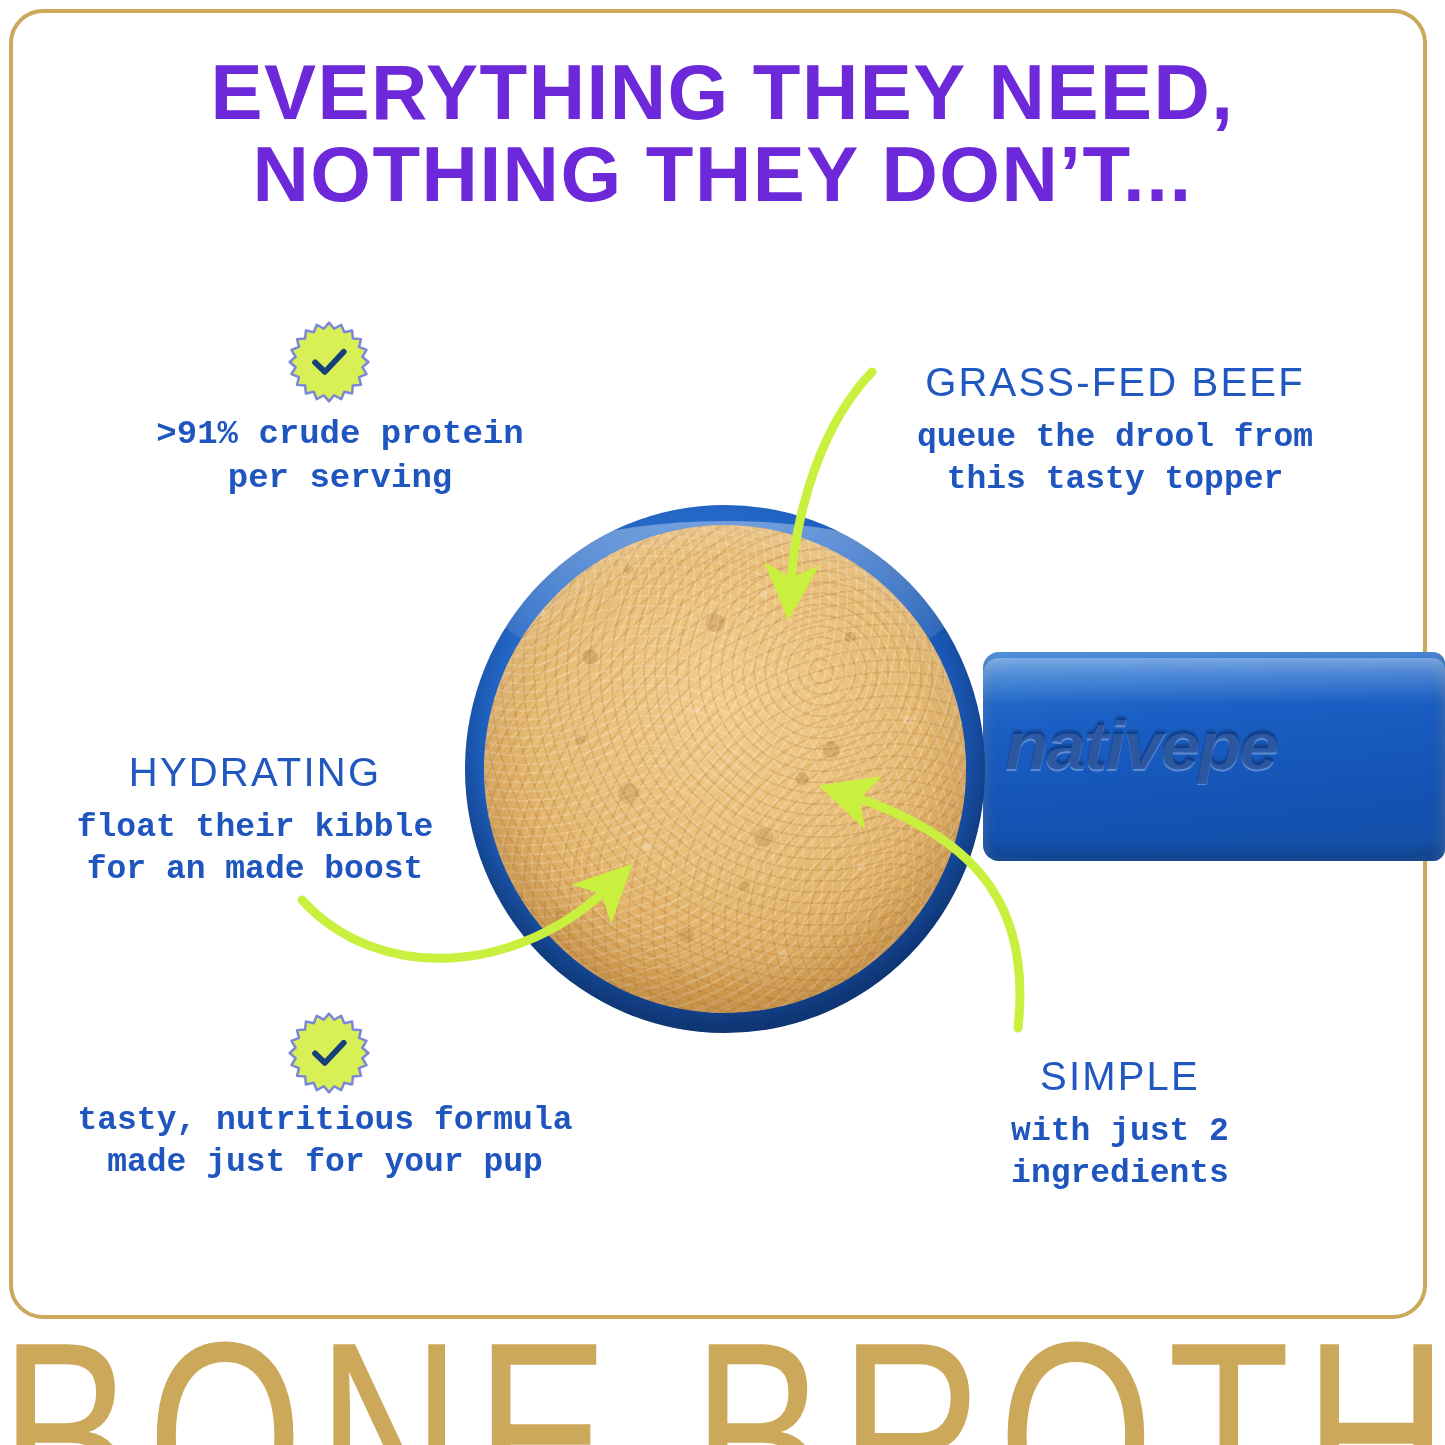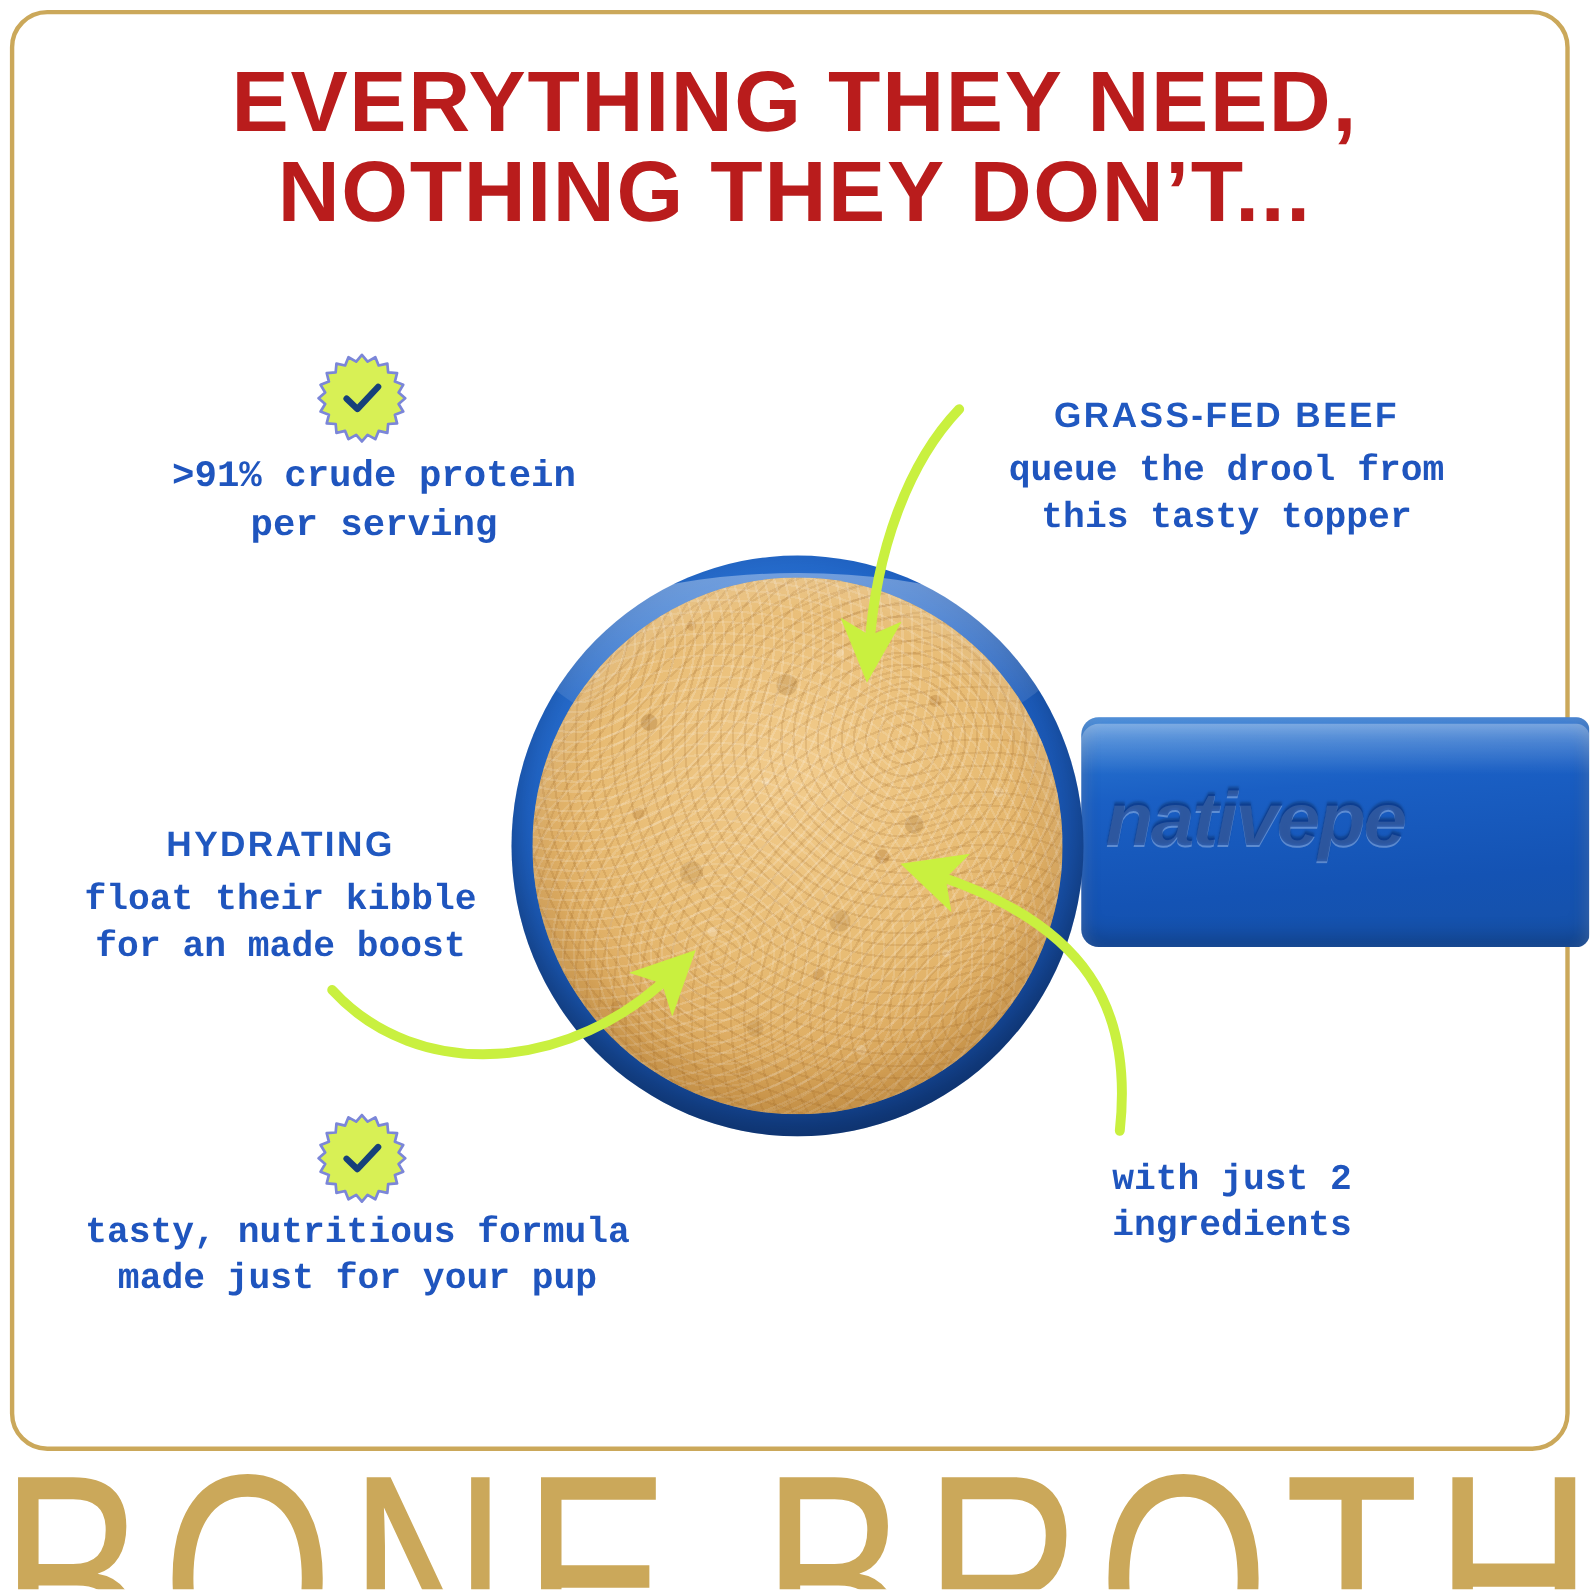--- a/index.html
+++ b/index.html
@@ -31,35 +31,35 @@
     pointer-events: none;
   }
 
   
   .headline {
     position: absolute;
     left: 0;
     top: 52px;
     width: 1445px;
     text-align: center;
-    color: #b91c1c;
+    color: #6d28d9;
     font-family: "Liberation Sans", sans-serif;
     font-weight: 700;
     font-size: 78px;
     letter-spacing: 1.5px;
     line-height: 1.05;
     white-space: pre-line;
   }
 
   
   .callout { position: absolute; text-align: center; }
   .callout .c-head {
     color: #2058C0;
-    font-weight: 700;
-    font-size: 32px;
+    font-weight: 400;
+    font-size: 40px;
     letter-spacing: 2.2px;
     line-height: 1.2;
     margin-bottom: 11px;
     white-space: nowrap;
   }
   .callout .c-body {
     color: #1F55BE;
     font-weight: 700;
     font-size: 33px;
     line-height: 1.28;
@@ -289,18 +289,19 @@
     <div class="c-body">float their kibble
 for an made boost</div>
   </div>
 
   <div class="callout" id="callout-tasty">
     <div class="c-body">tasty, nutritious formula
 made just for your pup</div>
   </div>
 
   <div class="callout" id="callout-simple">
+    <div class="c-head">SIMPLE</div>
     <div class="c-body">with just 2 ingredients</div>
   </div>
 
   <div class="brand-word">BONE BROTH</div>
 
 </div>
 
 </body></html>

